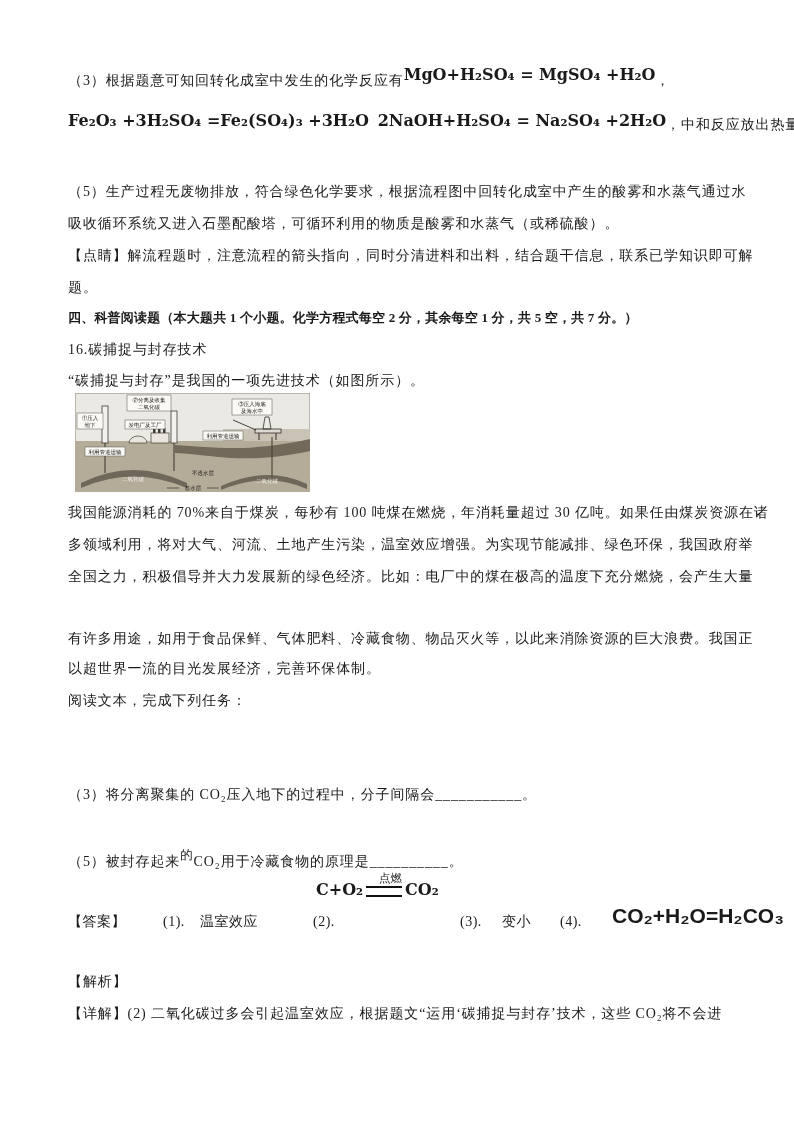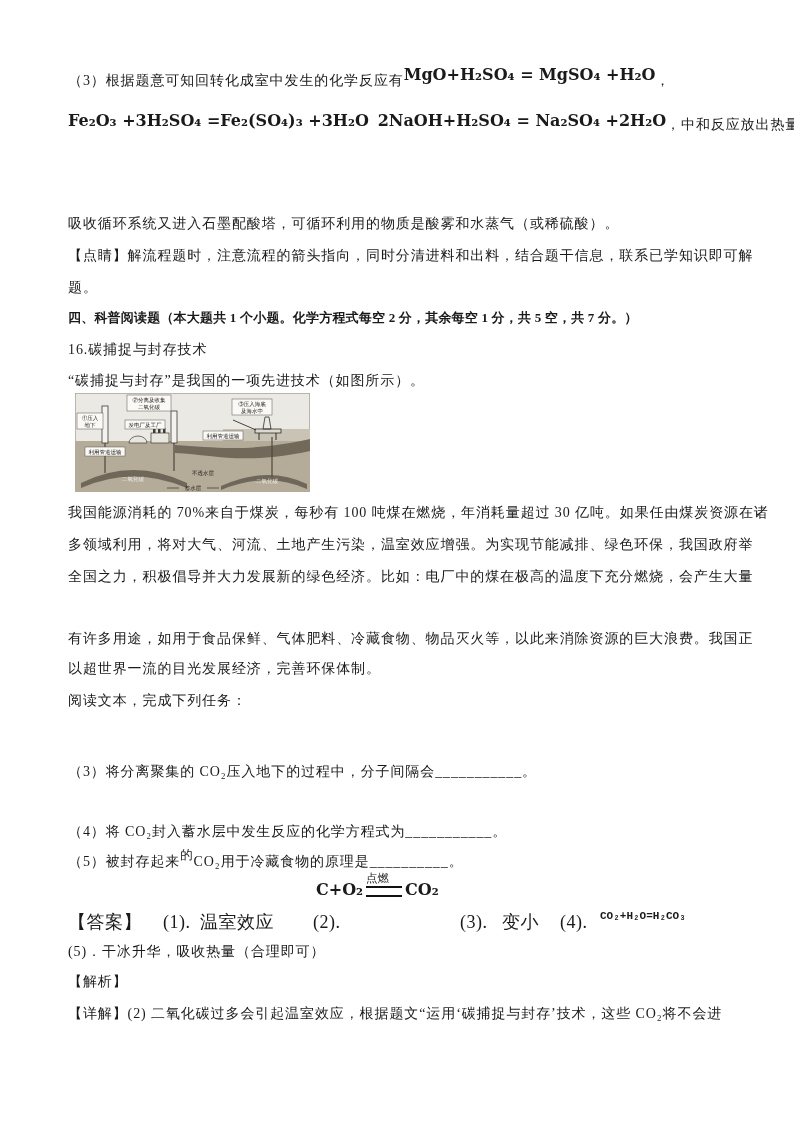--- a/index.html
+++ b/index.html
@@ -28,39 +28,40 @@
   }
   .eq-raised{position:relative;top:-5px;}
   .tail-low{position:relative;top:3px;}
   .heading{font-weight:bold;font-size:13px;letter-spacing:0.2px;}
   .sup5{position:relative;top:-7px;font-size:12.5px;}
   
   .ignition{
     position:absolute;left:316px;top:872px;
     display:flex;align-items:flex-end;
   }
-  .ign-stack{display:flex;flex-direction:column;align-items:flex-start;margin:0 3px 2px 3px;}
+  .ign-stack{display:flex;flex-direction:column;align-items:flex-end;margin:0 3px 2px 3px;}
   .ign-cond{font-size:11.5px;letter-spacing:0;line-height:13px;}
   .ign-line{width:36px;height:7px;border-top:2px solid #111;border-bottom:2px solid #111;margin-top:1px;}
-  .ans-item{position:absolute;top:0;white-space:nowrap;font-size:18px;letter-spacing:0.5px;}
-  .ans-eq{font-family:Liberation Mono, monospace;font-weight:bold;font-size:11px;letter-spacing:0;}
+  .ans-item{position:absolute;top:0;white-space:nowrap;font-size:14px;letter-spacing:0.5px;}
+  .ans-eq{font-family:Liberation Sans, sans-serif;font-weight:bold;font-size:21px;letter-spacing:0;margin-left:12px;}
   .figure{position:absolute;left:75px;top:393px;width:235px;height:99px;}
   .figure svg{display:block;}
   .fig-label{font-size:5.5px;fill:#23201c;}
   .fig-label-light{font-size:5.5px;fill:#efece6;}
 </style>
 </head>
 <body>
 
 <div class="page">
 
   <div class="ln" style="top:70px"><span>（3）根据题意可知回转化成室中发生的化学反应有</span><span class="eq eq-raised">MgO+H₂SO₄ = MgSO₄ +H₂O</span><span>，</span></div>
 
   <div class="ln" style="top:111px"><span class="eq">Fe₂O₃ +3H₂SO₄ =Fe₂(SO₄)₃ +3H₂O</span><span>&nbsp;&nbsp;</span><span class="eq">2NaOH+H₂SO₄ = Na₂SO₄ +2H₂O</span><span class="tail-low">，中和反应放出热量；</span></div>
 
+  <div class="ln" style="top:182px">（5）生产过程无废物排放，符合绿色化学要求，根据流程图中回转化成室中产生的酸雾和水蒸气通过水</div>
   <div class="ln" style="top:214px">吸收循环系统又进入石墨配酸塔，可循环利用的物质是酸雾和水蒸气（或稀硫酸）。</div>
   <div class="ln" style="top:246px">【点睛】解流程题时，注意流程的箭头指向，同时分清进料和出料，结合题干信息，联系已学知识即可解</div>
   <div class="ln" style="top:278px">题。</div>
 
   <div class="ln heading" style="top:308px">四、科普阅读题（本大题共 1 个小题。化学方程式每空 2 分，其余每空 1 分，共 5 空，共 7 分。）</div>
 
   <div class="ln" style="top:340px">16.碳捕捉与封存技术</div>
   <div class="ln" style="top:371px">“碳捕捉与封存”是我国的一项先进技术（如图所示）。</div>
 
   <div class="figure">
@@ -119,22 +120,21 @@
   </div>
 
   <div class="ln" style="top:503px">我国能源消耗的 70%来自于煤炭，每秒有 100 吨煤在燃烧，年消耗量超过 30 亿吨。如果任由煤炭资源在诸</div>
   <div class="ln" style="top:567px">全国之力，积极倡导并大力发展新的绿色经济。比如：电厂中的煤在极高的温度下充分燃烧，会产生大量</div>
   <div class="ln" style="top:535px">多领域利用，将对大气、河流、土地产生污染，温室效应增强。为实现节能减排、绿色环保，我国政府举</div>
   <div class="ln" style="top:629px">有许多用途，如用于食品保鲜、气体肥料、冷藏食物、物品灭火等，以此来消除资源的巨大浪费。我国正</div>
   <div class="ln" style="top:659px">以超世界一流的目光发展经济，完善环保体制。</div>
 
   <div class="ln" style="top:691px">阅读文本，完成下列任务：</div>
 
-  <div class="ln" style="top:762px">（3）将分离聚集的 CO₂压入地下的过程中，分子间隔会___________。</div>
-  <div class="ln" style="top:822px">（4）将 CO₂封入蓄水层中发生反应的化学方程式为___________。</div>
+  <div class="ln" style="top:785px">（3）将分离聚集的 CO₂压入地下的过程中，分子间隔会___________。</div>
   <div class="ln" style="top:852px"><span>（5）被封存起来</span><span class="sup5">的</span><span>CO₂用于冷藏食物的原理是__________。</span></div>
 
   <div class="ignition">
     <span class="eq">C+O₂</span>
     <span class="ign-stack">
       <span class="ign-cond">点燃</span>
       <span class="ign-line"></span>
     </span>
     <span class="eq">CO₂</span>
   </div>
@@ -143,18 +143,17 @@
     <span class="ans-item" style="left:68px">【答案】</span>
     <span class="ans-item" style="left:163px">(1).</span>
     <span class="ans-item" style="left:200px">温室效应</span>
     <span class="ans-item" style="left:313px">(2).</span>
     <span class="ans-item" style="left:460px">(3).</span>
     <span class="ans-item" style="left:502px">变小</span>
     <span class="ans-item" style="left:560px">(4).</span>
     <span class="ans-item ans-eq" style="left:600px;top:-6px">CO₂+H₂O=H₂CO₃</span>
   </div>
 
-  <div class="ln" style="top:942px">(5)．干冰升华，吸收热量（合理即可）</div>
 
   <div class="ln" style="top:972px">【解析】</div>
   <div class="ln" style="top:1004px">【详解】(2) 二氧化碳过多会引起温室效应，根据题文“运用‘碳捕捉与封存’技术，这些 CO₂将不会进</div>
 
 </div>
 
 </body></html>

